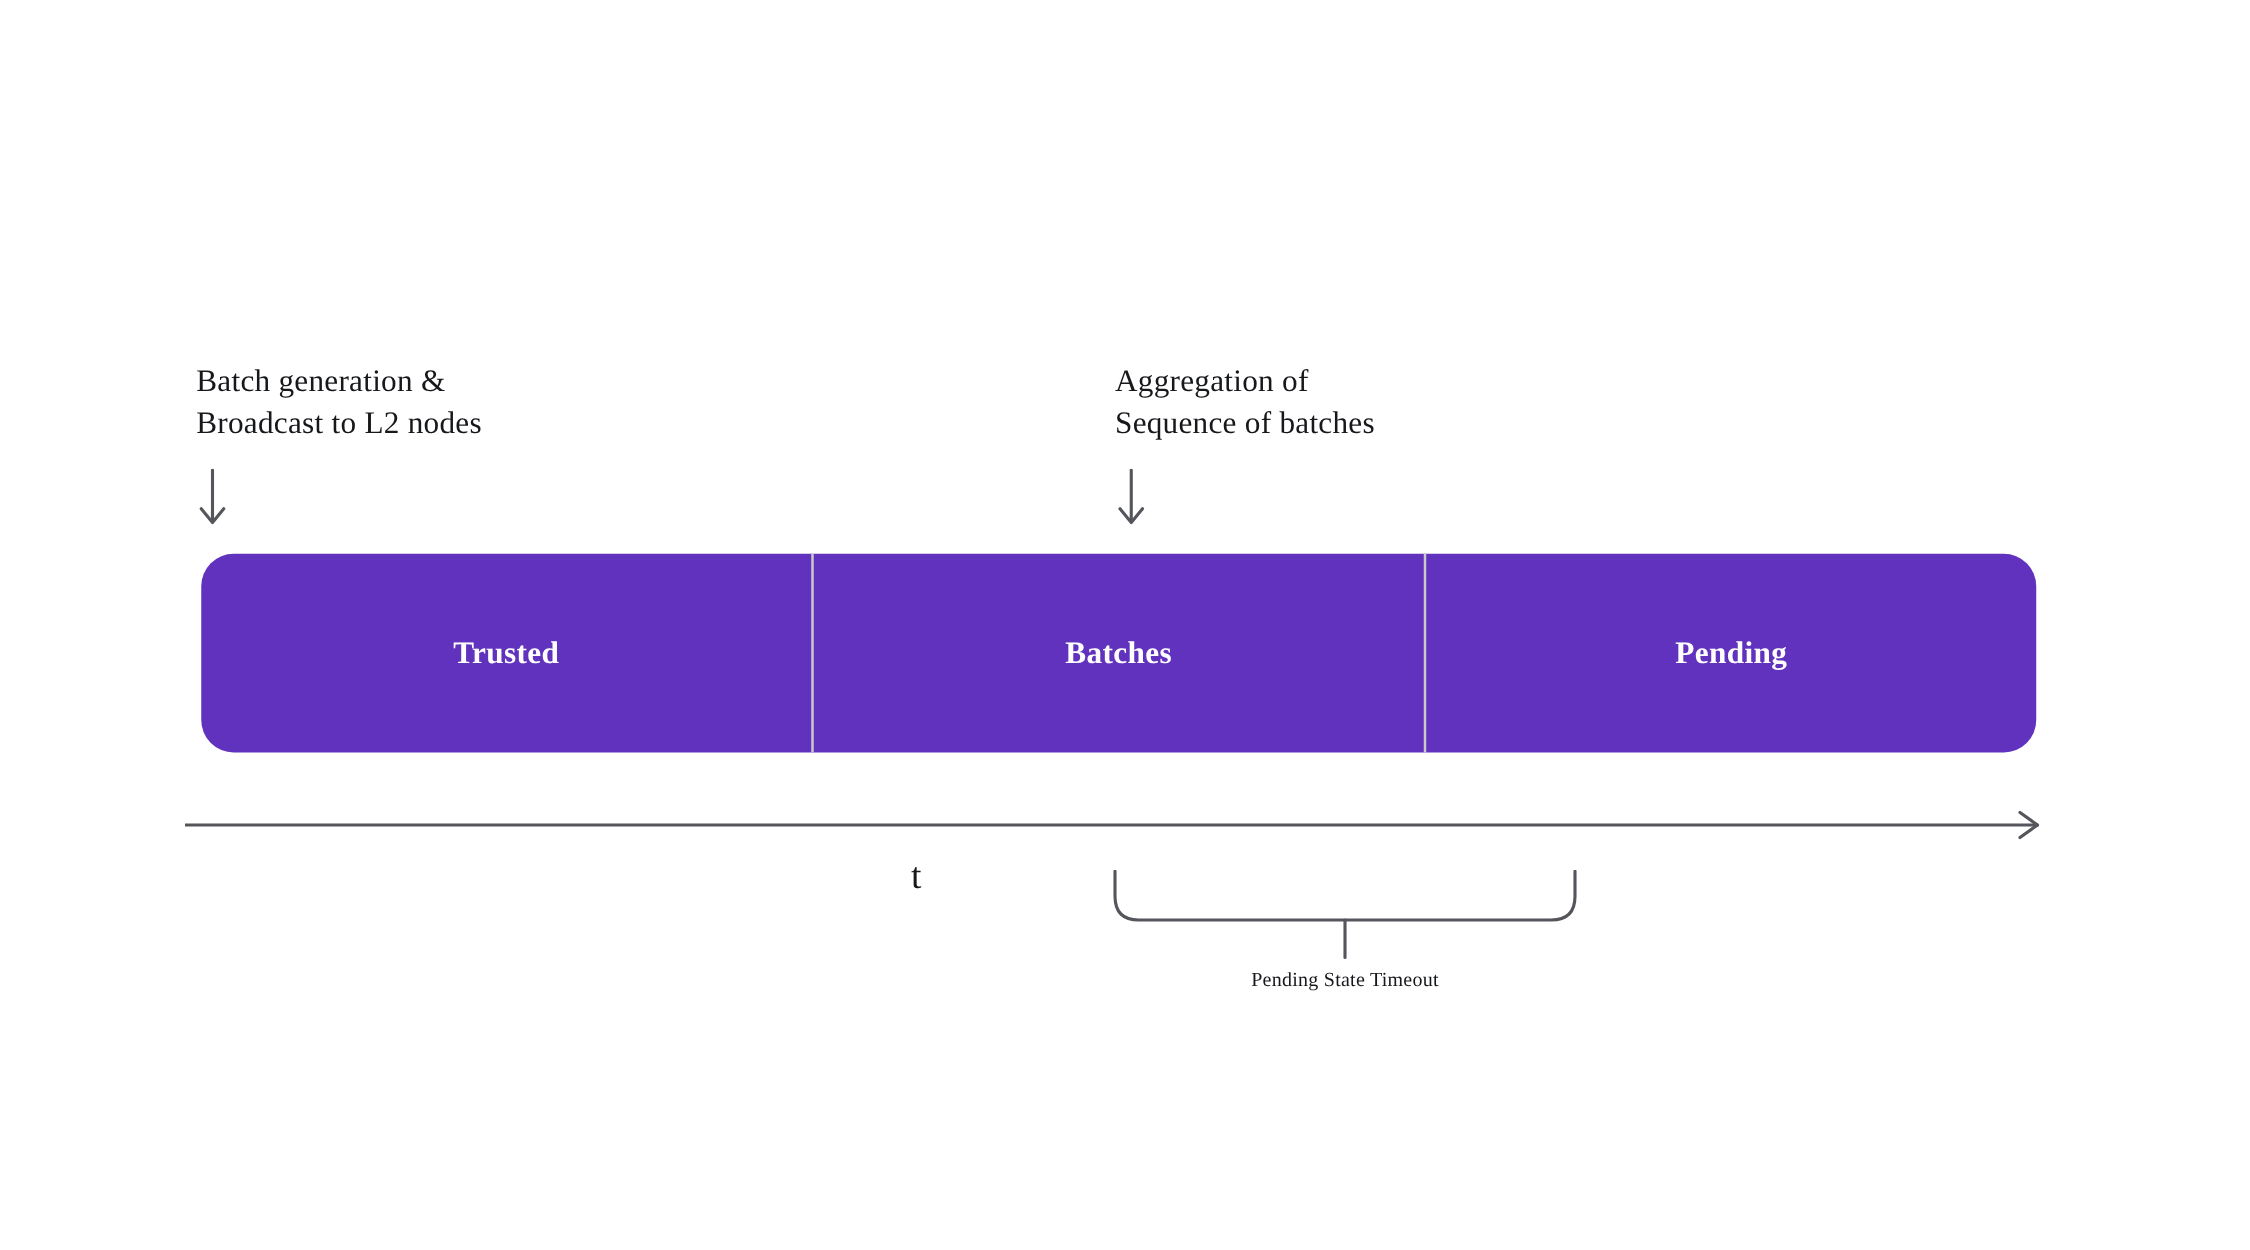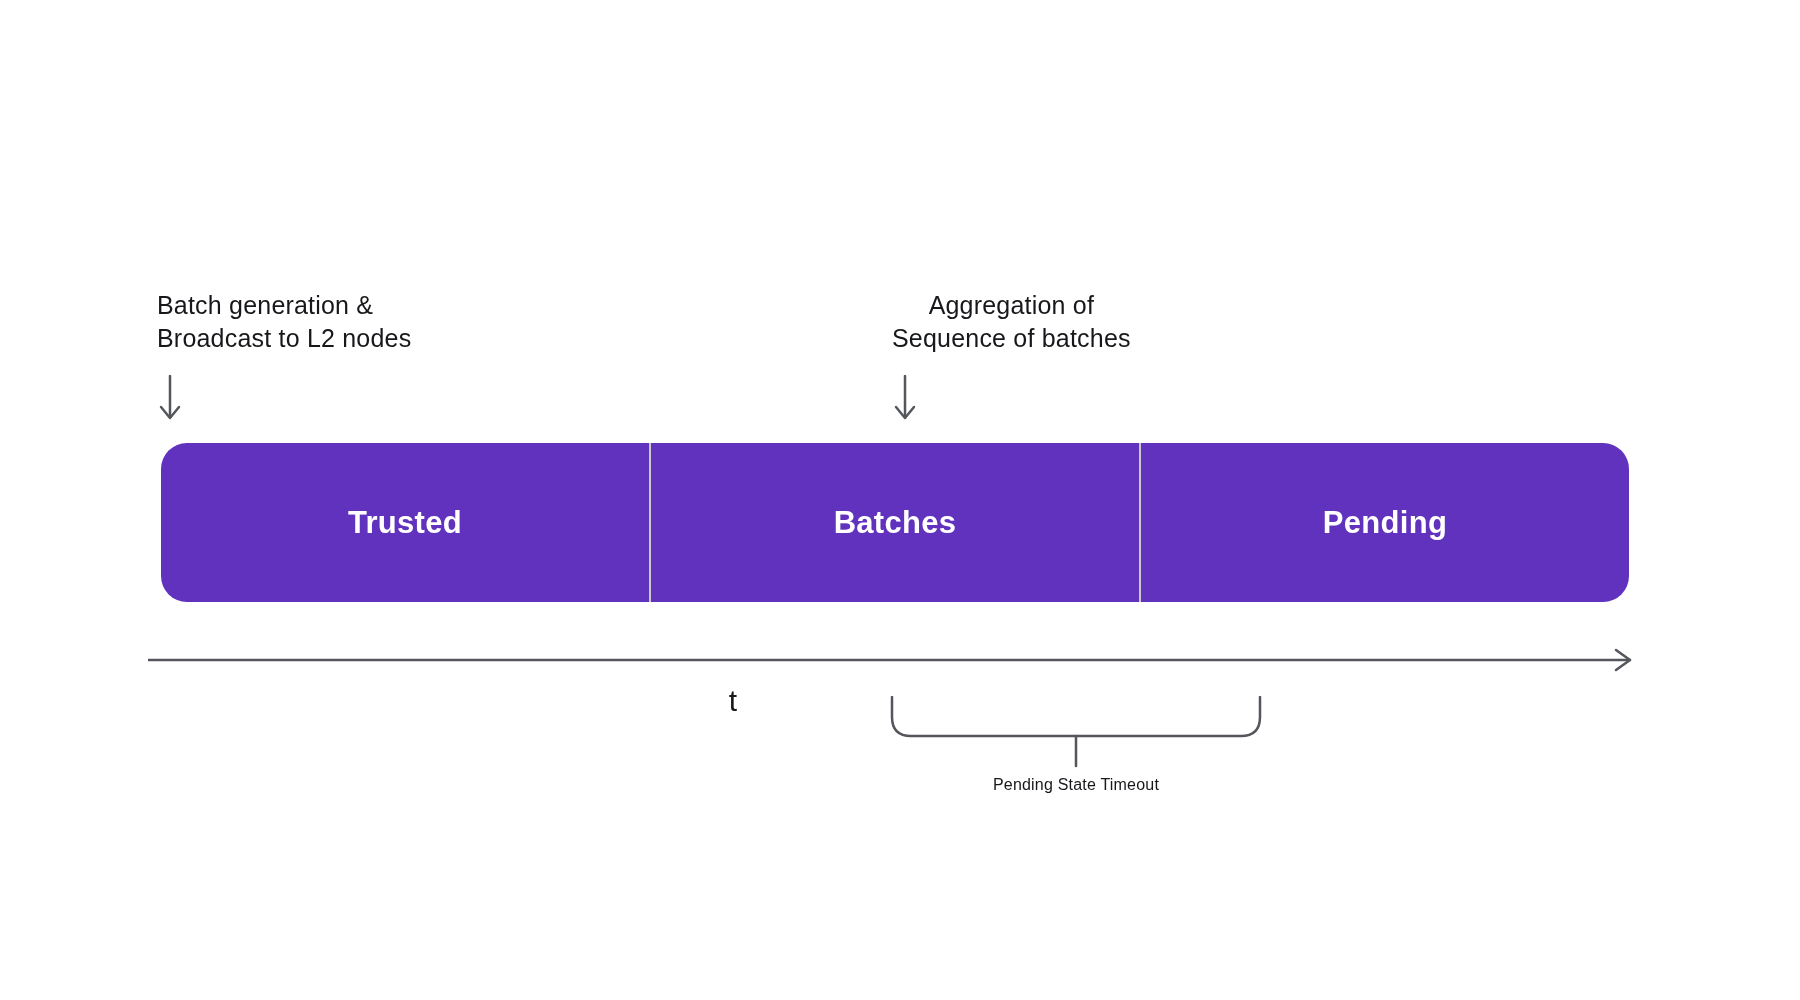--- a/index.html
+++ b/index.html
@@ -5,21 +5,21 @@
   html, body {
     margin: 0;
     padding: 0;
     background: #ffffff;
   }
   #canvas {
     position: relative;
     width: 1700px;
     height: 1000px;
     background: var(--bg, #ffffff);
-    font-family: Liberation Sans, sans-serif;
+    font-family: Liberation Serif, serif;
     overflow: hidden;
   }
 
   
   .annotation {
     position: absolute;
     top: 289px;
   }
   .annotation .label {
     margin: 0;
@@ -29,21 +29,21 @@
     color: var(--text-color, #17181b);
     white-space: pre-line;
     letter-spacing: 0.2px;
   }
   .annotation svg {
     display: block;
     margin-top: 20px;
   }
   #annotation-1 { left: 157px; }
   #annotation-2 { left: 524px; }
-  #annotation-3 { left: 892px; text-align: center; }
+  #annotation-3 { left: 892px; }
 
   
   .state-bar {
     position: absolute;
     left: 161px;
     top: 443px;
     width: 1468px;
     height: 159px;
     background: var(--bar-color, #6132bd);
     border-radius: 26px;
@@ -54,21 +54,21 @@
     flex: 1;
     display: flex;
     align-items: center;
     justify-content: center;
   }
   .segment:not(:last-child) {
     border-right: 2px solid var(--divider-color, #c9c9c9);
   }
   .segment .stage-label {
     color: var(--stage-label-color, #ffffff);
-    font-size: 31px;
+    font-size: 25px;
     font-weight: 700;
     letter-spacing: 0.3px;
   }
 
   
   #time-axis {
     position: absolute;
     left: 148px;
     top: 647px;
   }

